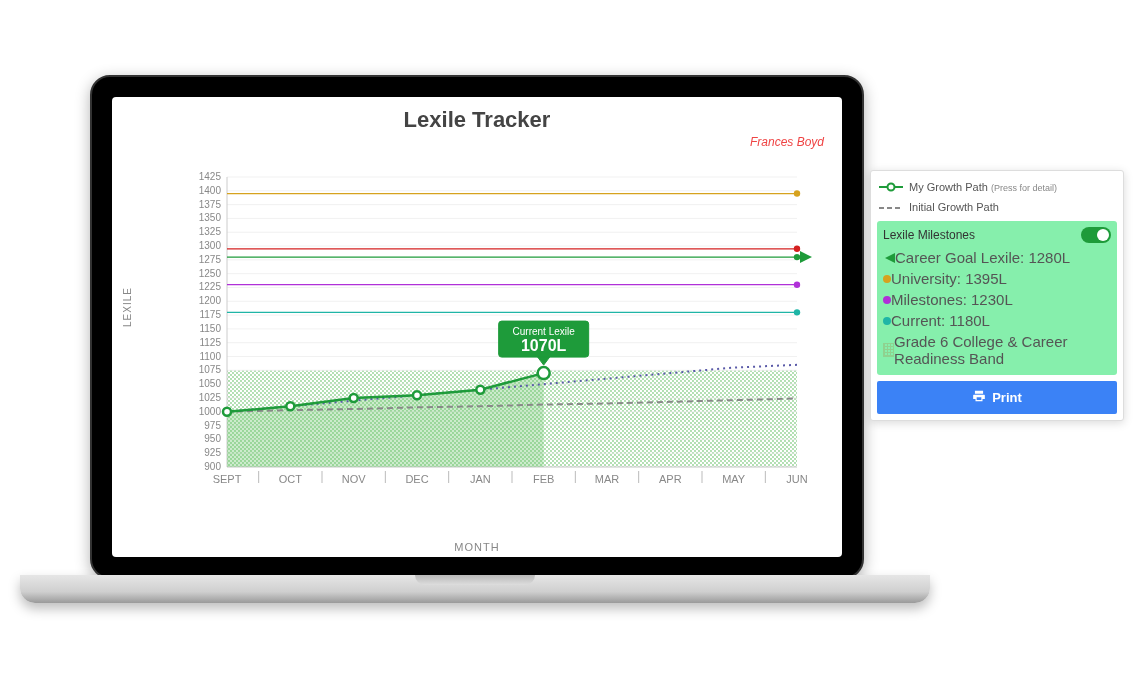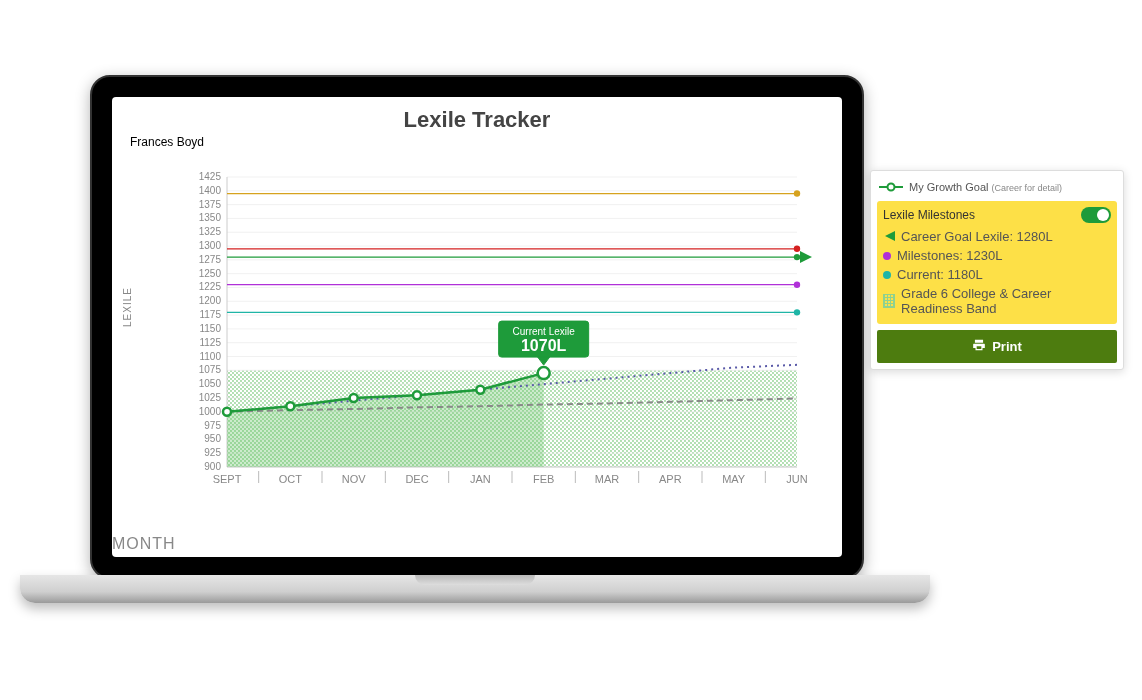--- a/index.html
+++ b/index.html
@@ -10,42 +10,42 @@
           box-shadow:0 4px 15px rgba(0,0,0,.3);}
   .screen{position:absolute;left:20px;top:20px;right:20px;bottom:20px;background:#fff;border-radius:4px;overflow:hidden;}
   .laptop-base{position:absolute;left:20px;top:575px;width:910px;height:28px;
                background:linear-gradient(#e6e6e6,#cfcfcf 60%,#9a9a9a);border-radius:0 0 15px 15px;
                box-shadow:0 6px 12px rgba(0,0,0,.25);}
   .laptop-base:before{content:"";position:absolute;left:50%;top:0;transform:translateX(-50%);
                width:120px;height:10px;background:linear-gradient(#b9b9b9,#ddd);border-radius:0 0 10px 10px;}
   
   .chart-wrap{padding:10px 18px 8px 18px;height:100%;box-sizing:border-box;position:relative;}
   h1.title{margin:0;text-align:center;font-size:22px;color:#444;font-weight:600;}
-  .subtitle{text-align:left;font-size:12px;color:#000000;margin-top:2px;}
+  .subtitle{text-align:right;font-size:12px;color:#ef4444;font-style:italic;margin-top:2px;}
   .plot{position:absolute;left:60px;top:75px;width:640px;height:330px;}
   .yaxis-label{position:absolute;left:10px;top:230px;transform:rotate(-90deg);transform-origin:left top;
                font-size:10px;color:#888;letter-spacing:1px;}
-  .xaxis-label{position:absolute;left:0;right:0;bottom:4px;font-size:16px;color:#888;letter-spacing:1px;}
+  .xaxis-label{position:absolute;left:0;right:0;bottom:4px;text-align:center;font-size:11px;color:#888;letter-spacing:1px;}
   
   .legend{position:absolute;left:870px;top:170px;width:240px;background:#fff;border:1px solid #ddd;
           border-radius:3px;box-shadow:0 2px 10px rgba(0,0,0,.15);padding:6px;font-size:11px;color:#555;}
   .legend .row{display:flex;align-items:center;gap:6px;padding:4px 2px;}
   .legend .lab{flex:1;}
   .legend .hint{color:#888;font-size:9px;}
-  .mile-box{background:#fde047;border-radius:3px;padding:6px;margin-top:4px;}
+  .mile-box{background:#86efac;border-radius:3px;padding:6px;margin-top:4px;}
   .mile-box .header{display:flex;align-items:center;justify-content:space-between;font-size:12px;color:#333;margin-bottom:4px;}
-  .mile-row{display:flex;align-items:center;gap:6px;padding:2px 0;font-size:13px;}
+  .mile-row{display:flex;align-items:center;gap:0;padding:2px 0;font-size:15px;}
   .dot{width:8px;height:8px;border-radius:50%;display:inline-block;}
   .swatch-band{width:12px;height:12px;background:
       repeating-linear-gradient(0deg,#8fd18f 0 1px,transparent 1px 3px),
       repeating-linear-gradient(90deg,#8fd18f 0 1px,transparent 1px 3px);
       border:1px solid #8fd18f;}
   .toggle{width:30px;height:16px;background:#1e9b3a;border-radius:10px;position:relative;}
   .toggle:after{content:"";position:absolute;right:2px;top:2px;width:12px;height:12px;background:#fff;border-radius:50%;}
-  .btn{margin-top:6px;background:#4d7c0f;color:#fff;text-align:center;padding:8px 0;border-radius:2px;
+  .btn{margin-top:6px;background:#3b82f6;color:#fff;text-align:center;padding:8px 0;border-radius:2px;
        font-weight:bold;font-size:13px;cursor:pointer;display:flex;align-items:center;justify-content:center;gap:6px;}
   
   .tick{font-size:10px;fill:#888;}
   .mtick{font-size:11px;fill:#888;}
   .sep{stroke:#bbb;stroke-width:1;}
   .readband{fill:url(#bandPattern);}
   .growth-area{fill:#6cc56c;fill-opacity:.35;}
   .init-path{stroke:#888;stroke-width:2;stroke-dasharray:6 4;fill:none;}
   .exp-path{stroke:#5a5aa8;stroke-width:2;stroke-dasharray:2 4;fill:none;}
   .my-path{stroke:#1e9b3a;stroke-width:2.5;fill:none;}
@@ -181,36 +181,46 @@
 
   <div class="legend">
     <div class="row">
       <span class="sw-my">
         <svg width="24" height="10">
             <line x1="0" y1="5" x2="24" y2="5" stroke="#1e9b3a" stroke-width="2"></line>
             <circle cx="12" cy="5" r="3.5" fill="#fff" stroke="#1e9b3a" stroke-width="2"></circle>
           </svg>
       </span>
       <span class="lab">
-        <span>My Growth Goal</span>
-        <span class="hint">(Career for detail)</span>
+        <span>My Growth Path</span>
+        <span class="hint">(Press for detail)</span>
       </span>
+    </div>
+    <div class="row">
+      <span><svg width="24" height="6">
+            <line x1="0" y1="3" x2="24" y2="3" stroke="#888" stroke-width="2" stroke-dasharray="5 3"></line>
+          </svg></span>
+      <span class="lab">Initial Growth Path</span>
     </div>
 
     <div class="mile-box">
       <div class="header">
         <span>Lexile Milestones</span>
         <span class="toggle"></span>
       </div>
       <div class="mile-row">
         <span><svg width="12" height="10">
               <polygon points="12,0 12,10 2,5" fill="#1e9b3a"></polygon>
             </svg></span>
         <span>Career Goal Lexile: 1280L</span>
       </div>
+      <div class="mile-row">
+          <span class="dot" style="background:#d6a21e"></span>
+          <span>University: 1395L</span>
+        </div>
       <div class="mile-row">
           <span class="dot" style="background:#b030d8"></span>
           <span>Milestones: 1230L</span>
         </div>
       <div class="mile-row">
           <span class="dot" style="background:#1fb5a6"></span>
           <span>Current: 1180L</span>
         </div>
       <div class="mile-row">
           <span class="swatch-band"></span>

